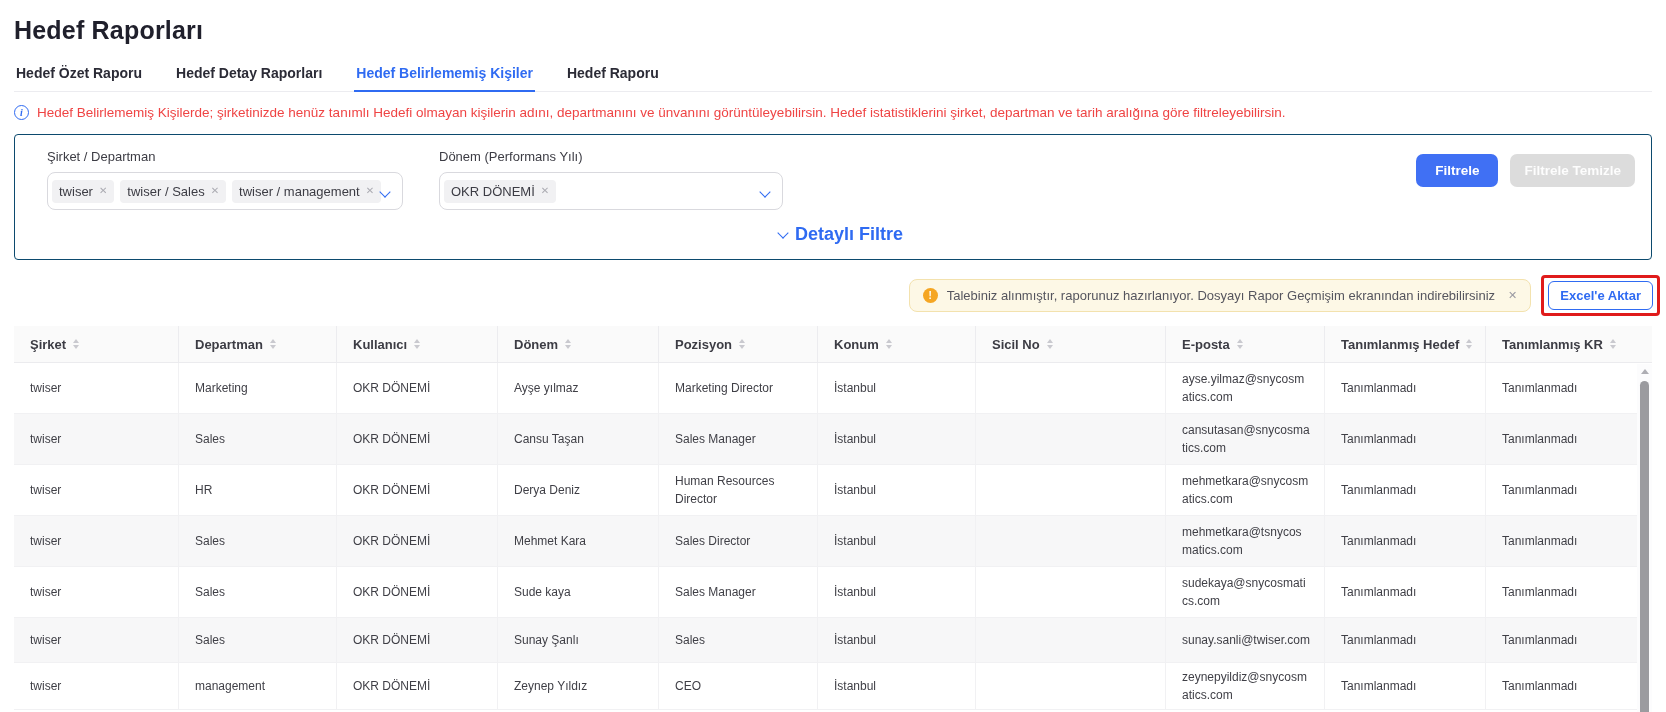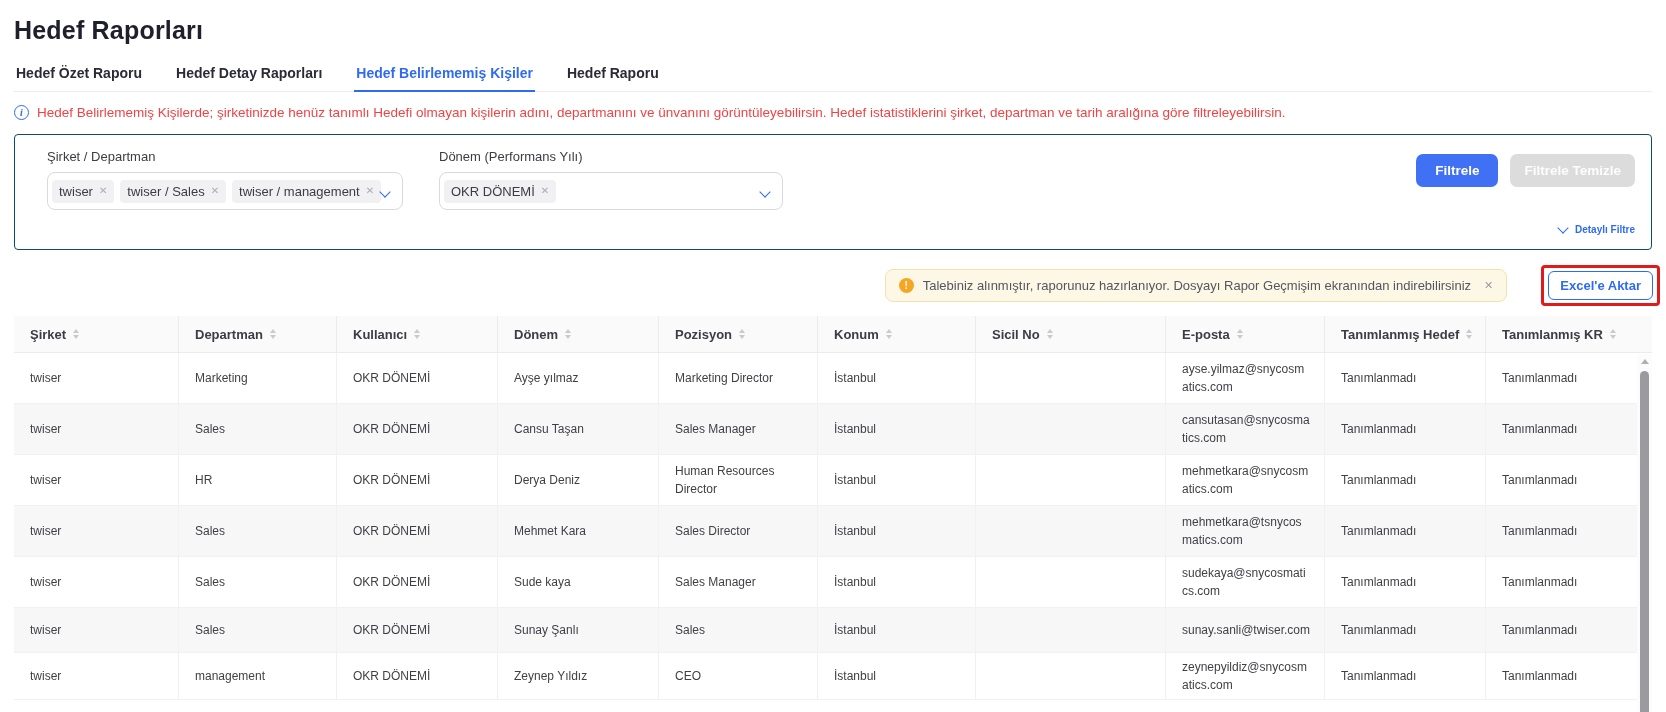--- a/index.html
+++ b/index.html
@@ -37,32 +37,32 @@
     border-bottom:1.7px solid var(--accent-blue,#2f6bf2); transform:rotate(45deg); display:inline-block; }
   .select-box .chevron { position:absolute; right:13px; top:15px; }
   .gap-col { width:36px; flex:none; }
 
   .filter-actions { margin-left:auto; display:flex; gap:12px; align-items:center; margin-top:5px; }
   .btn-primary { background:var(--filter-button-blue,#4070f4); color:#fff; border:none; border-radius:7px;
     font-size:13.5px; font-weight:700; padding:9px 19px; cursor:pointer; font-family:inherit; }
   .btn-disabled { background:var(--disabled-button-gray,#dcdcdc); color:rgba(255,255,255,.92); border:none; border-radius:7px;
     font-size:13.5px; font-weight:700; padding:9px 14px; cursor:default; font-family:inherit; }
 
-  .detailed-filter { display:flex; align-items:center; justify-content:flex-end; gap:8px; margin-top:14px; padding-bottom:4px;
-    color:var(--accent-blue,#2f6bf2); font-size:10px; font-weight:700; cursor:pointer; }
+  .detailed-filter { display:flex; align-items:center; justify-content:center; gap:8px; margin-top:14px; padding-bottom:4px;
+    color:var(--accent-blue,#2f6bf2); font-size:18px; font-weight:700; cursor:pointer; }
   .detailed-filter .chevron { margin-top:-3px; }
 
   .toolbar { display:flex; align-items:center; justify-content:flex-end; gap:10px; margin:13px 6px 0 14px; height:44px; }
   .notification { display:flex; align-items:center; gap:9px; background:var(--notification-bg,#fdf8e6);
     border:1px solid var(--notification-border,#f3e2ae); border-radius:8px; padding:8px 13px; }
   .warn-icon { width:15px; height:15px; border-radius:50%; background:var(--warning-icon,#f5a623); color:#fff;
     font-size:10px; font-weight:700; display:flex; align-items:center; justify-content:center; flex:none; }
   .notif-text { font-size:13px; color:#55555e; white-space:nowrap; }
   .notif-close { color:#9a9aa2; font-size:11px; margin-left:4px; cursor:pointer; }
-  .annotation-box { border:3px solid var(--annotation-red,#e01b1b); border-radius:4px; padding:3px 4px;margin-left:24px; }
+  .annotation-box { border:3px solid var(--annotation-red,#e01b1b); border-radius:4px; padding:3px 4px; }
   .btn-outline { background:#fff; border:1px solid var(--accent-blue,#2f6bf2); color:var(--accent-blue,#2f6bf2);
     border-radius:6px; font-size:13px; font-weight:700; padding:6px 11px; cursor:pointer; font-family:inherit; white-space:nowrap; }
 
   .table { margin:9px 0 0 14px; width:1638px; position:relative; }
   .thead, .tr { display:grid; grid-template-columns:165px 158px 161px 161px 159px 158px 190px 159px 161px minmax(0,1fr); }
   .thead { background:var(--header-bg,#fafafa); height:37px; border-bottom:1px solid #ebebee; }
   .th { display:flex; align-items:center; gap:7px; padding:0 8px 0 16px; font-size:13px; font-weight:700; color:#3c3c44;
     border-right:1px solid #ececef; cursor:pointer; overflow:hidden; white-space:nowrap; }
   .th:last-child { border-right:none; }
   .sorter { display:flex; flex-direction:column; gap:2px; flex:none; }

